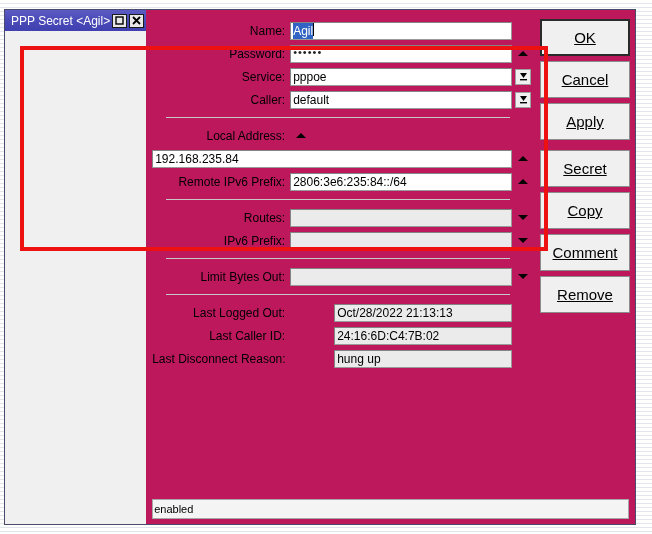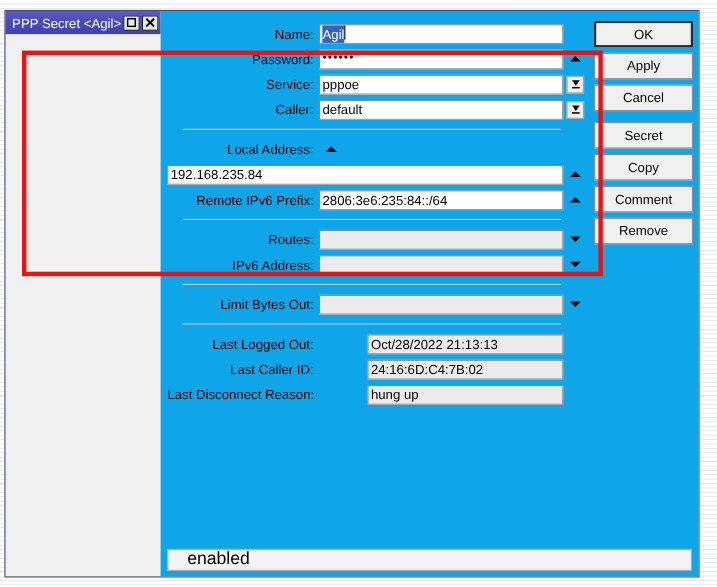--- a/index.html
+++ b/index.html
@@ -70,21 +70,21 @@
     justify-content: center;
     cursor: pointer;
     flex: 0 0 auto;
   }
   .tb-btn svg { display: block; }
 
   
   #client {
     flex: 1 1 auto;
     position: relative;
-    background: #0ea5e9;
+    background: #be185d;
     display: flex;
     flex-direction: column;
     overflow: hidden;
   }
   #body-row {
     flex: 1 1 auto;
     display: flex;
     flex-direction: row;
     padding: 6px 5px 0 6px;
     box-sizing: border-box;
@@ -207,50 +207,51 @@
   #btn-col {
     flex: 0 0 96px;
     width: 96px;
     padding-left: 6px;
     padding-top: 3px;
     box-sizing: border-box;
     display: flex;
     flex-direction: column;
   }
   .dlg-btn {
-    height: 24px;
+    height: 37px;
     margin-bottom: 5px;
     background: #f0f0f0;
     border: 1px solid #8c8c8c;
     box-sizing: border-box;
-    font-size: 12px;
+    font-size: 15px;
     font-family: "Liberation Sans", sans-serif;
     color: #000;
     display: flex;
     align-items: center;
     justify-content: center;
     cursor: pointer;
+    text-decoration: underline;
   }
   .dlg-btn.default {
     border: 2px solid #2a2a2a;
   }
   .btn-gap { height: 5px; flex: 0 0 5px; }
 
   
   #statusbar {
     flex: 0 0 auto;
     height: 20px;
     margin: 16px 6px 5px 6px;
     background: #f4f4f4;
     border: 1px solid #a8a8a8;
     box-sizing: border-box;
     display: flex;
     align-items: center;
-    padding-left: 17px;
-    font-size: 16px;
+    padding-left: 1px;
+    font-size: 11px;
     color: #000;
   }
 
   
   #annotation {
     position: absolute;
     left: 15px;
     top: 36px;
     width: 528px;
     height: 205px;
@@ -369,21 +370,21 @@
 
           <div class="field-row">
             <div class="field-label">Routes:</div>
             <div class="field-input disabled"></div>
             <div class="widget">
                 <div class="arrow-plain arrow-down"></div>
               </div>
           </div>
 
           <div class="field-row">
-            <div class="field-label">IPv6 Address:</div>
+            <div class="field-label">IPv6 Prefix:</div>
             <div class="field-input disabled"></div>
             <div class="widget">
                 <div class="arrow-plain arrow-down"></div>
               </div>
           </div>
         </div>
 
         <div class="separator"></div>
 
         <div>
@@ -418,22 +419,22 @@
             <div class="field-label">Last Disconnect Reason:</div>
             <div class="field-input readonly">hung up</div>
             <div class="widget empty"></div>
           </div>
         </div>
 
       </div>
 
       <div id="btn-col">
         <div class="dlg-btn default">OK</div>
+        <div class="dlg-btn">Cancel</div>
         <div class="dlg-btn">Apply</div>
-        <div class="dlg-btn">Cancel</div>
         <div class="btn-gap"></div>
         <div class="dlg-btn">Secret</div>
         <div class="dlg-btn">Copy</div>
         <div class="dlg-btn">Comment</div>
         <div class="dlg-btn">Remove</div>
       </div>
 
     </div>
 
     <div id="statusbar">enabled</div>

